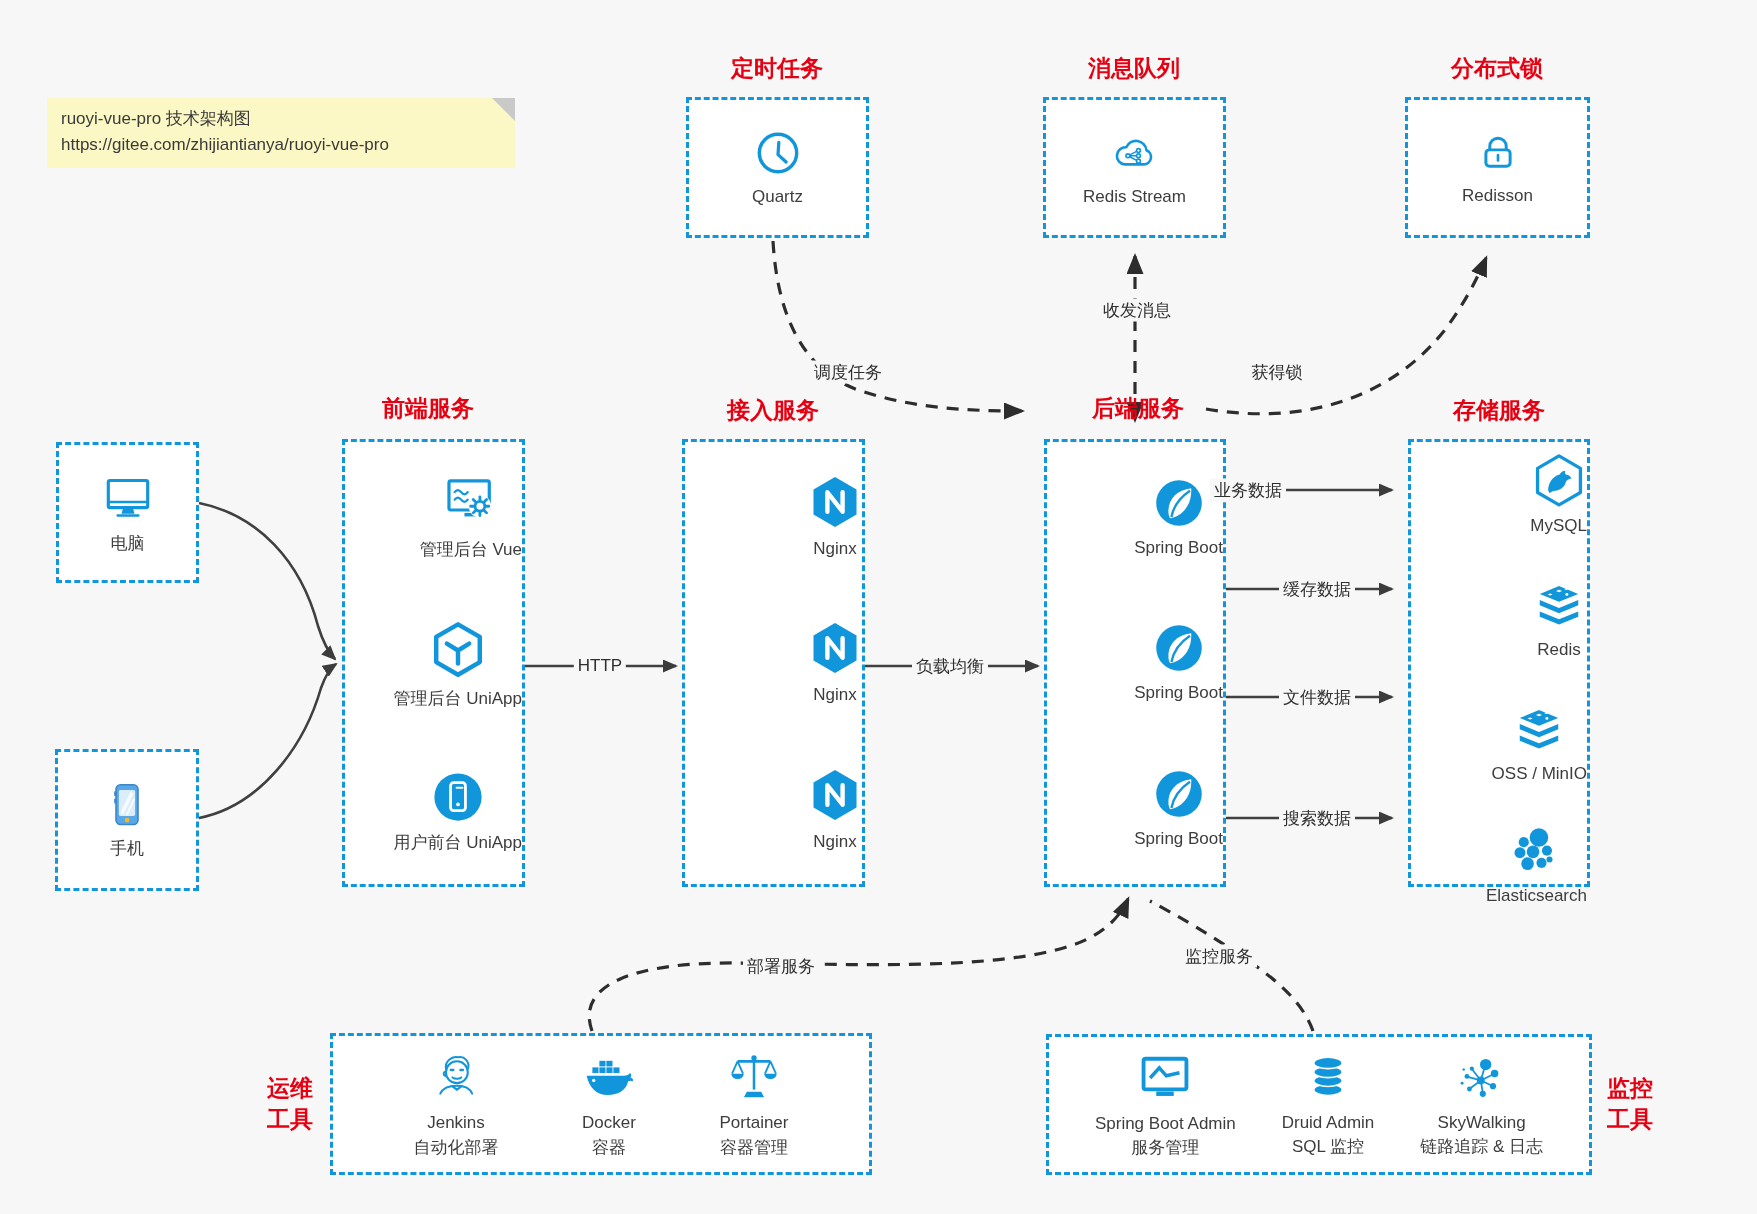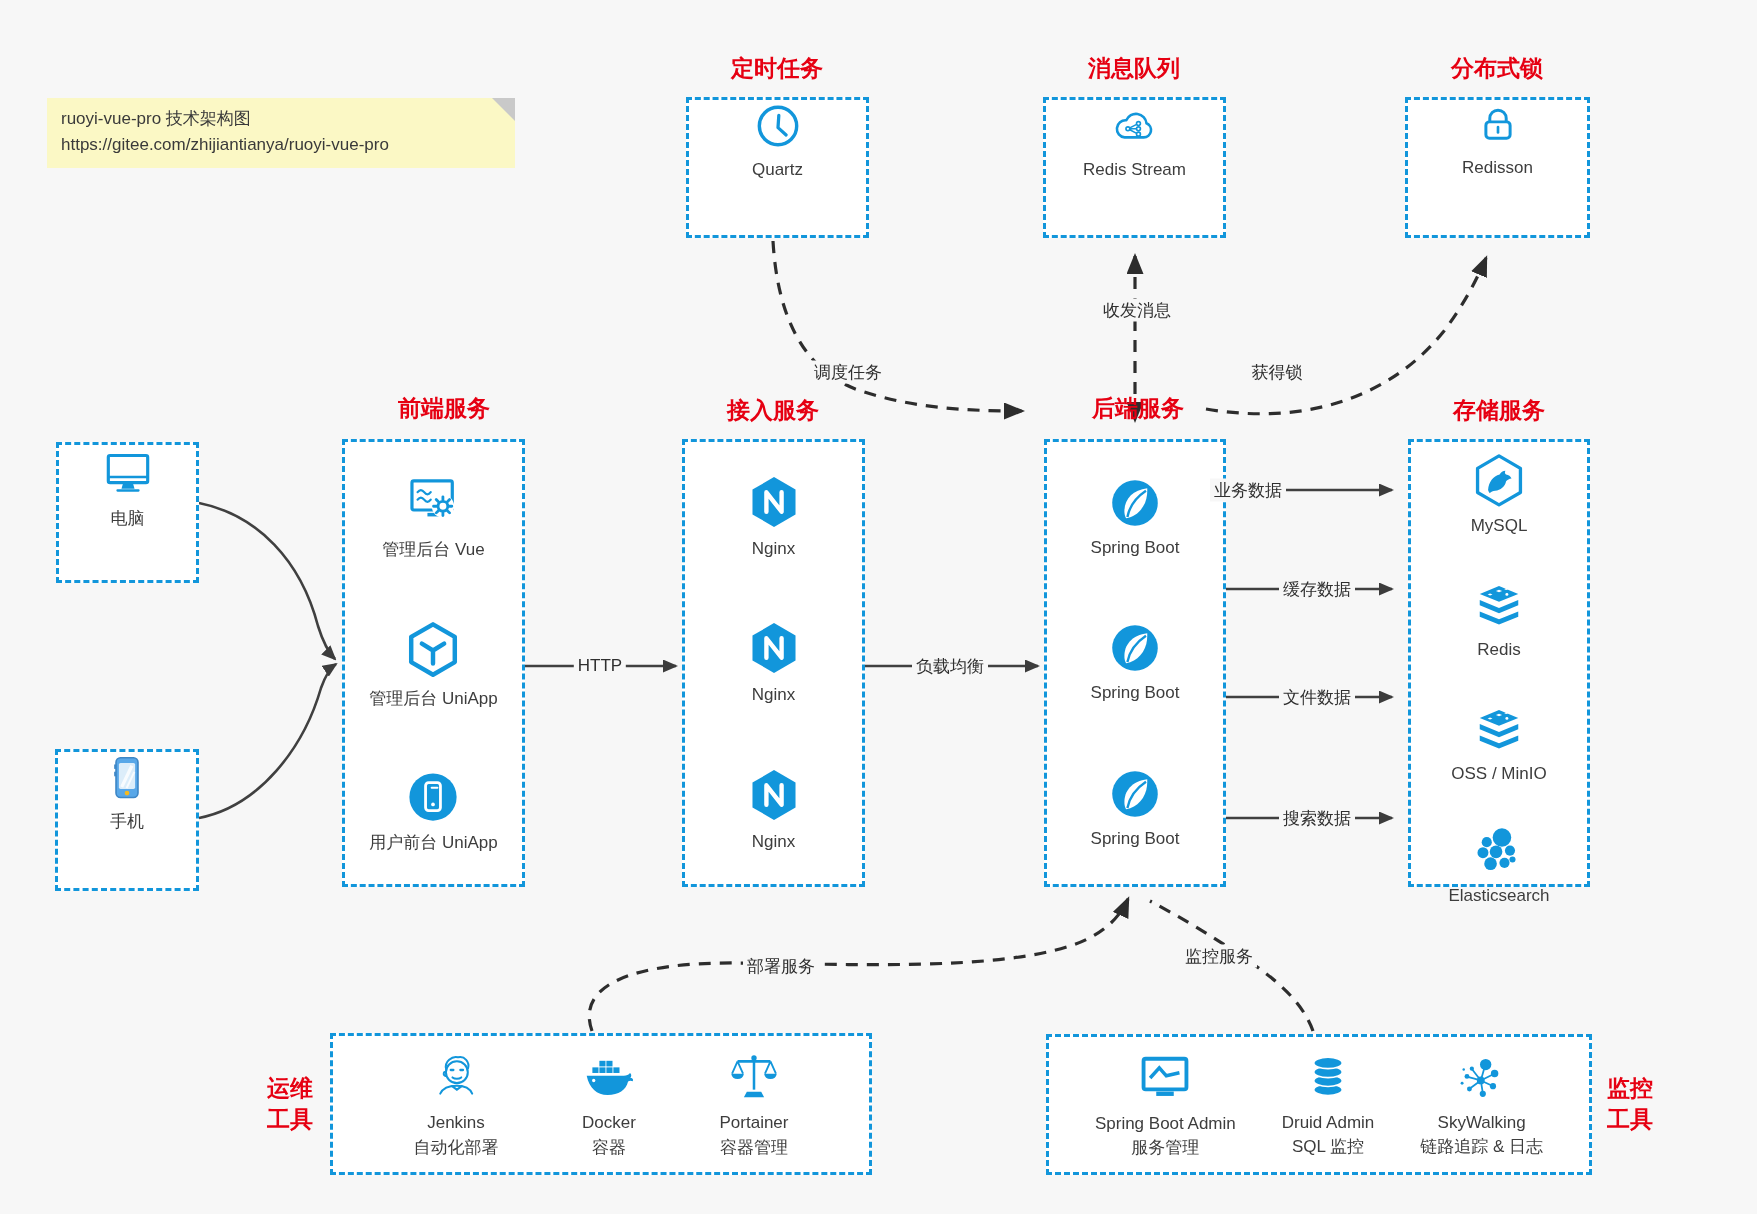--- a/index.html
+++ b/index.html
@@ -7,22 +7,22 @@
     --arrow:#404040; --dash:#2d2d2d; --notebg:#fbf8c5; --fold:#c9c9c9; --txt:#3d3d3d;
   }
   html,body{margin:0;padding:0;background:var(--bg);}
   .canvas{position:relative;width:1757px;height:1214px;background:var(--bg);
           font-family:"Liberation Sans","DejaVu Sans",sans-serif;overflow:hidden;}
   .edges{position:absolute;left:0;top:0;}
   .s{stroke:var(--arrow);stroke-width:2.6;fill:none;}
   .d{stroke:var(--dash);stroke-width:3.2;fill:none;stroke-dasharray:12 9;}
   .box{position:absolute;border:3px dashed var(--blue);background:var(--boxbg);
        box-sizing:border-box;display:flex;z-index:2;}
-  .vbox{flex-direction:column;justify-content:space-evenly;align-items:center;padding:10px 0;gap:39px;}
-  .cbox{flex-direction:column;align-items:center;gap:9px;}
+  .vbox{flex-direction:column;justify-content:space-evenly;align-items:flex-end;padding:10px 0;gap:39px;}
+  .cbox{flex-direction:column;justify-content:center;align-items:center;gap:9px;}
   .hbox{flex-direction:row;justify-content:space-evenly;align-items:center;}
   .item{display:flex;flex-direction:column;align-items:center;gap:7px;}
   .hbox .item{gap:2px;align-items:center;}
   .hbox .icon{margin-bottom:5px;}
   .icon{display:flex;align-items:center;justify-content:center;color:var(--blue);}
   .lbl{font-size:17px;color:var(--txt);white-space:nowrap;text-align:center;line-height:1.3;}
   .gtitle{position:absolute;transform:translate(-50%,-50%);color:var(--red);
           font-weight:bold;font-size:23px;white-space:nowrap;z-index:3;text-align:center;line-height:1.35;}
   .elabel{position:absolute;transform:translate(-50%,-50%);font-size:17px;color:#2f2f2f;
           background:var(--bg);padding:0 4px;white-space:nowrap;z-index:4;}
@@ -223,21 +223,21 @@
 
   <div class="note" style="left:47px;top:98px;width:468px;height:70px">
     <div class="fold"></div>
     <div>ruoyi-vue-pro 技术架构图</div>
     <div>https://gitee.com/zhijiantianya/ruoyi-vue-pro</div>
   </div>
 
   <div class="gtitle" style="left:777px;top:69px">定时任务</div>
   <div class="gtitle" style="left:1134px;top:69px">消息队列</div>
   <div class="gtitle" style="left:1497px;top:69px">分布式锁</div>
-  <div class="gtitle" style="left:444px;top:409px">前端服务</div>
+  <div class="gtitle" style="left:428px;top:409px">前端服务</div>
   <div class="gtitle" style="left:773px;top:411px">接入服务</div>
   <div class="gtitle" style="left:1138px;top:409px">后端服务</div>
   <div class="gtitle" style="left:1499px;top:411px">存储服务</div>
   <div class="gtitle" style="left:290px;top:1104px">
     <div>运维</div>
     <div>工具</div>
   </div>
   <div class="gtitle" style="left:1630px;top:1104px">
     <div>监控</div>
     <div>工具</div>

